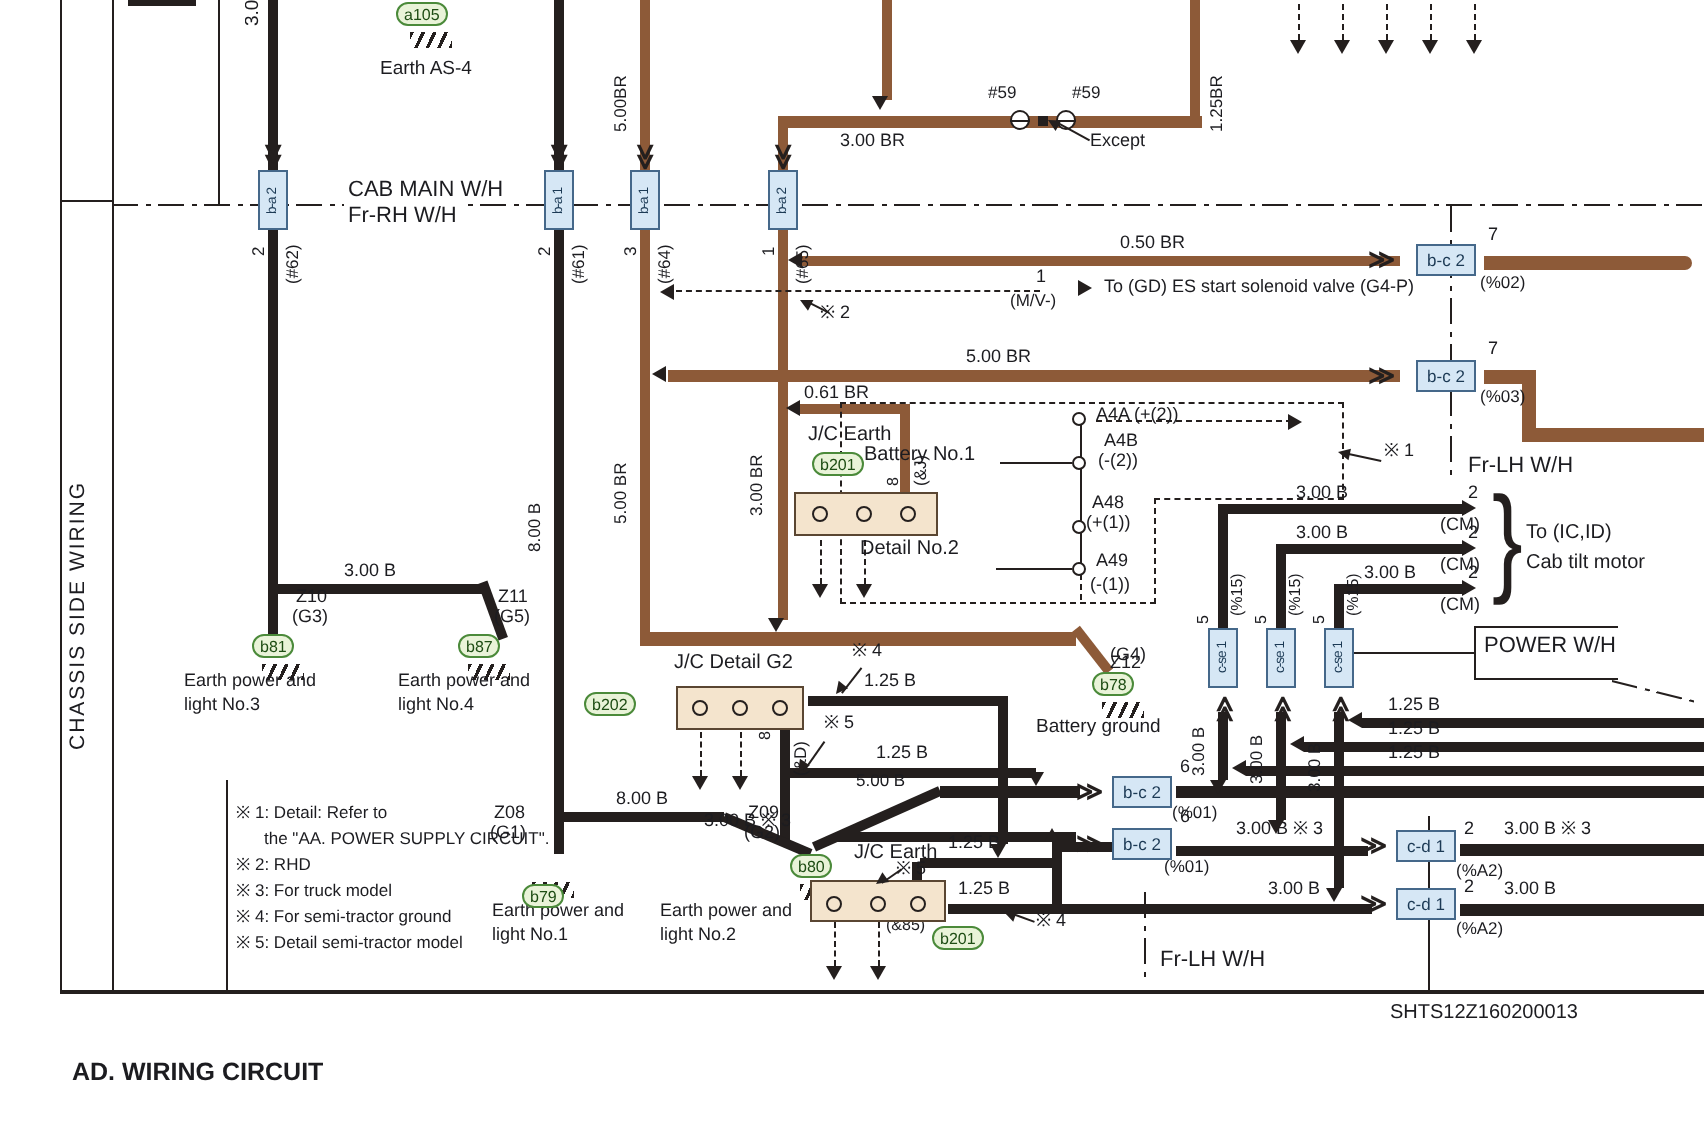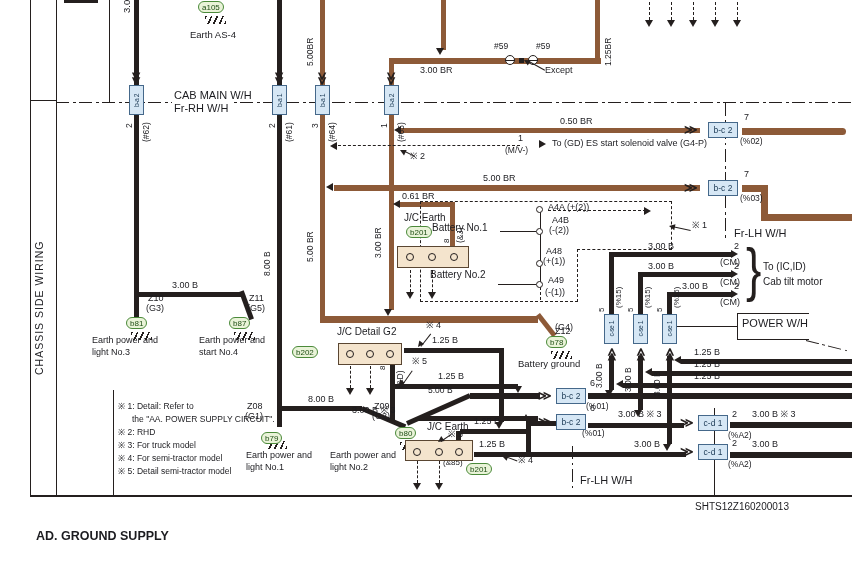--- a/index.html
+++ b/index.html
@@ -250,21 +250,21 @@
   <div class="cnh" style="left:556px;top:414px">b-c 2</div>
   <div class="cnh" style="left:698px;top:415px">c-d 1</div>
   <div class="cnh" style="left:698px;top:444px">c-d 1</div>
 
   <div class="oval" style="left:198px;top:1px">a105</div>
   <i class="gnd" style="left:205px;top:16px"></i>
   <div class="oval" style="left:126px;top:317px">b81</div>
   <i class="gnd" style="left:131px;top:332px"></i>
   <div class="oval" style="left:229px;top:317px">b87</div>
   <i class="gnd" style="left:234px;top:332px"></i>
-  <div class="oval" style="left:261px;top:432px">b79</div>
+  <div class="oval" style="left:261px;top:442px">b79</div>
   <i class="gnd" style="left:266px;top:441px"></i>
   <div class="oval" style="left:395px;top:427px">b80</div>
   <i class="gnd" style="left:400px;top:442px"></i>
   <div class="oval" style="left:546px;top:336px">b78</div>
   <i class="gnd" style="left:551px;top:351px"></i>
   <div class="oval" style="left:406px;top:226px">b201</div>
   <div class="oval" style="left:292px;top:346px">b202</div>
   <div class="oval" style="left:466px;top:463px">b201</div>
 
   <i class="sh" style="left:737px;top:313px;width:72px"></i>
@@ -306,21 +306,21 @@
   <span class="lb f9" style="left:402px;top:192px">0.61 BR</span>
   <span class="lb f10" style="left:404px;top:212px">J/C Earth</span>
   <span class="lb vt f85" style="left:456px;top:215px;height:28px">(&amp;J)</span>
   <span class="lb vt f8" style="left:443px;top:233px;height:10px">8</span>
   <span class="lb f9" style="left:548px;top:203px">A4A (+(2))</span>
   <span class="lb f10" style="left:432px;top:222px">Battery No.1</span>
   <span class="lb f9" style="left:552px;top:216px">A4B</span>
   <span class="lb f9" style="left:549px;top:226px">(-(2))</span>
   <span class="lb f9" style="left:546px;top:247px">A48</span>
   <span class="lb f9" style="left:543px;top:257px">(+(1))</span>
-  <span class="lb f10" style="left:430px;top:269px">Battery No.2</span>
+  <span class="lb f10" style="left:430px;top:269px">Detail No.2</span>
   <span class="lb f9" style="left:548px;top:276px">A49</span>
   <span class="lb f9" style="left:545px;top:288px">(-(1))</span>
   <span class="lb f9" style="left:692px;top:221px">※ 1</span>
   <span class="lb f11" style="left:734px;top:227px">Fr-LH W/H</span>
   <span class="lb vt f85" style="left:263px;top:236px;height:40px">8.00 B</span>
   <span class="lb vt f85" style="left:306px;top:218px;height:44px">5.00 BR</span>
   <span class="lb vt f85" style="left:374px;top:214px;height:44px">3.00 BR</span>
 
   <span class="lb f9" style="left:648px;top:242px">3.00 B</span>
   <span class="lb f9" style="left:734px;top:242px">2</span>
@@ -349,21 +349,21 @@
   <span class="lb f9" style="left:694px;top:372px">1.25 B</span>
 
   <span class="lb f9" style="left:148px;top:294px">Z10</span>
   <span class="lb f9" style="left:146px;top:304px">(G3)</span>
   <span class="lb f9" style="left:172px;top:281px">3.00 B</span>
   <span class="lb f9" style="left:249px;top:294px">Z11</span>
   <span class="lb f9" style="left:247px;top:304px">(G5)</span>
   <span class="lb f9" style="left:92px;top:336px">Earth power and</span>
   <span class="lb f9" style="left:92px;top:348px">light No.3</span>
   <span class="lb f9" style="left:199px;top:336px">Earth power and</span>
-  <span class="lb f9" style="left:199px;top:348px">start No.4</span>
+  <span class="lb f9" style="left:199px;top:348px">light No.4</span>
 
   <span class="lb f10" style="left:337px;top:326px">J/C Detail G2</span>
   <span class="lb f9" style="left:426px;top:321px">※ 4</span>
   <i class="pl" style="left:421px;top:346px;width:16px;transform:rotate(-52deg)"></i>
   <i class="pa" style="left:418px;top:344px;transform:rotate(-52deg)"></i>
   <span class="lb f9" style="left:432px;top:336px">1.25 B</span>
   <span class="lb f9" style="left:412px;top:357px">※ 5</span>
   <i class="pl" style="left:402px;top:385px;width:18px;transform:rotate(-55deg)"></i>
   <i class="pa" style="left:399px;top:383px;transform:rotate(-55deg)"></i>
   <span class="lb f9" style="left:438px;top:372px">1.25 B</span>
@@ -406,18 +406,18 @@
   <span class="lb f9" style="left:634px;top:440px">3.00 B</span>
   <span class="lb f9" style="left:732px;top:439px">2</span>
   <span class="lb f85" style="left:728px;top:460px">(%A2)</span>
   <span class="lb f9" style="left:752px;top:440px">3.00 B</span>
   <span class="lb f11" style="left:580px;top:474px">Fr-LH W/H</span>
 
   <span class="lb f85" style="left:118px;top:402px">※ 1: Detail: Refer to</span>
   <span class="lb f85" style="left:132px;top:415px">the "AA. POWER SUPPLY CIRCUIT".</span>
   <span class="lb f85" style="left:118px;top:428px">※ 2: RHD</span>
   <span class="lb f85" style="left:118px;top:441px">※ 3: For truck model</span>
-  <span class="lb f85" style="left:118px;top:454px">※ 4: For semi-tractor model</span>
+  <span class="lb f85" style="left:118px;top:454px">※ 4: For semi-tractor ground</span>
   <span class="lb f85" style="left:118px;top:467px">※ 5: Detail semi-tractor model</span>
 
   <span class="lb f10" style="left:695px;top:501px">SHTS12Z160200013</span>
-  <span class="lb" style="left:36px;top:530px;font-size:12.5px;font-weight:bold">AD. GROUND SUPPLY</span>
+  <span class="lb" style="left:36px;top:530px;font-size:12.5px;font-weight:bold">AD. WIRING CIRCUIT</span>
 </div>
 
 </body></html>

